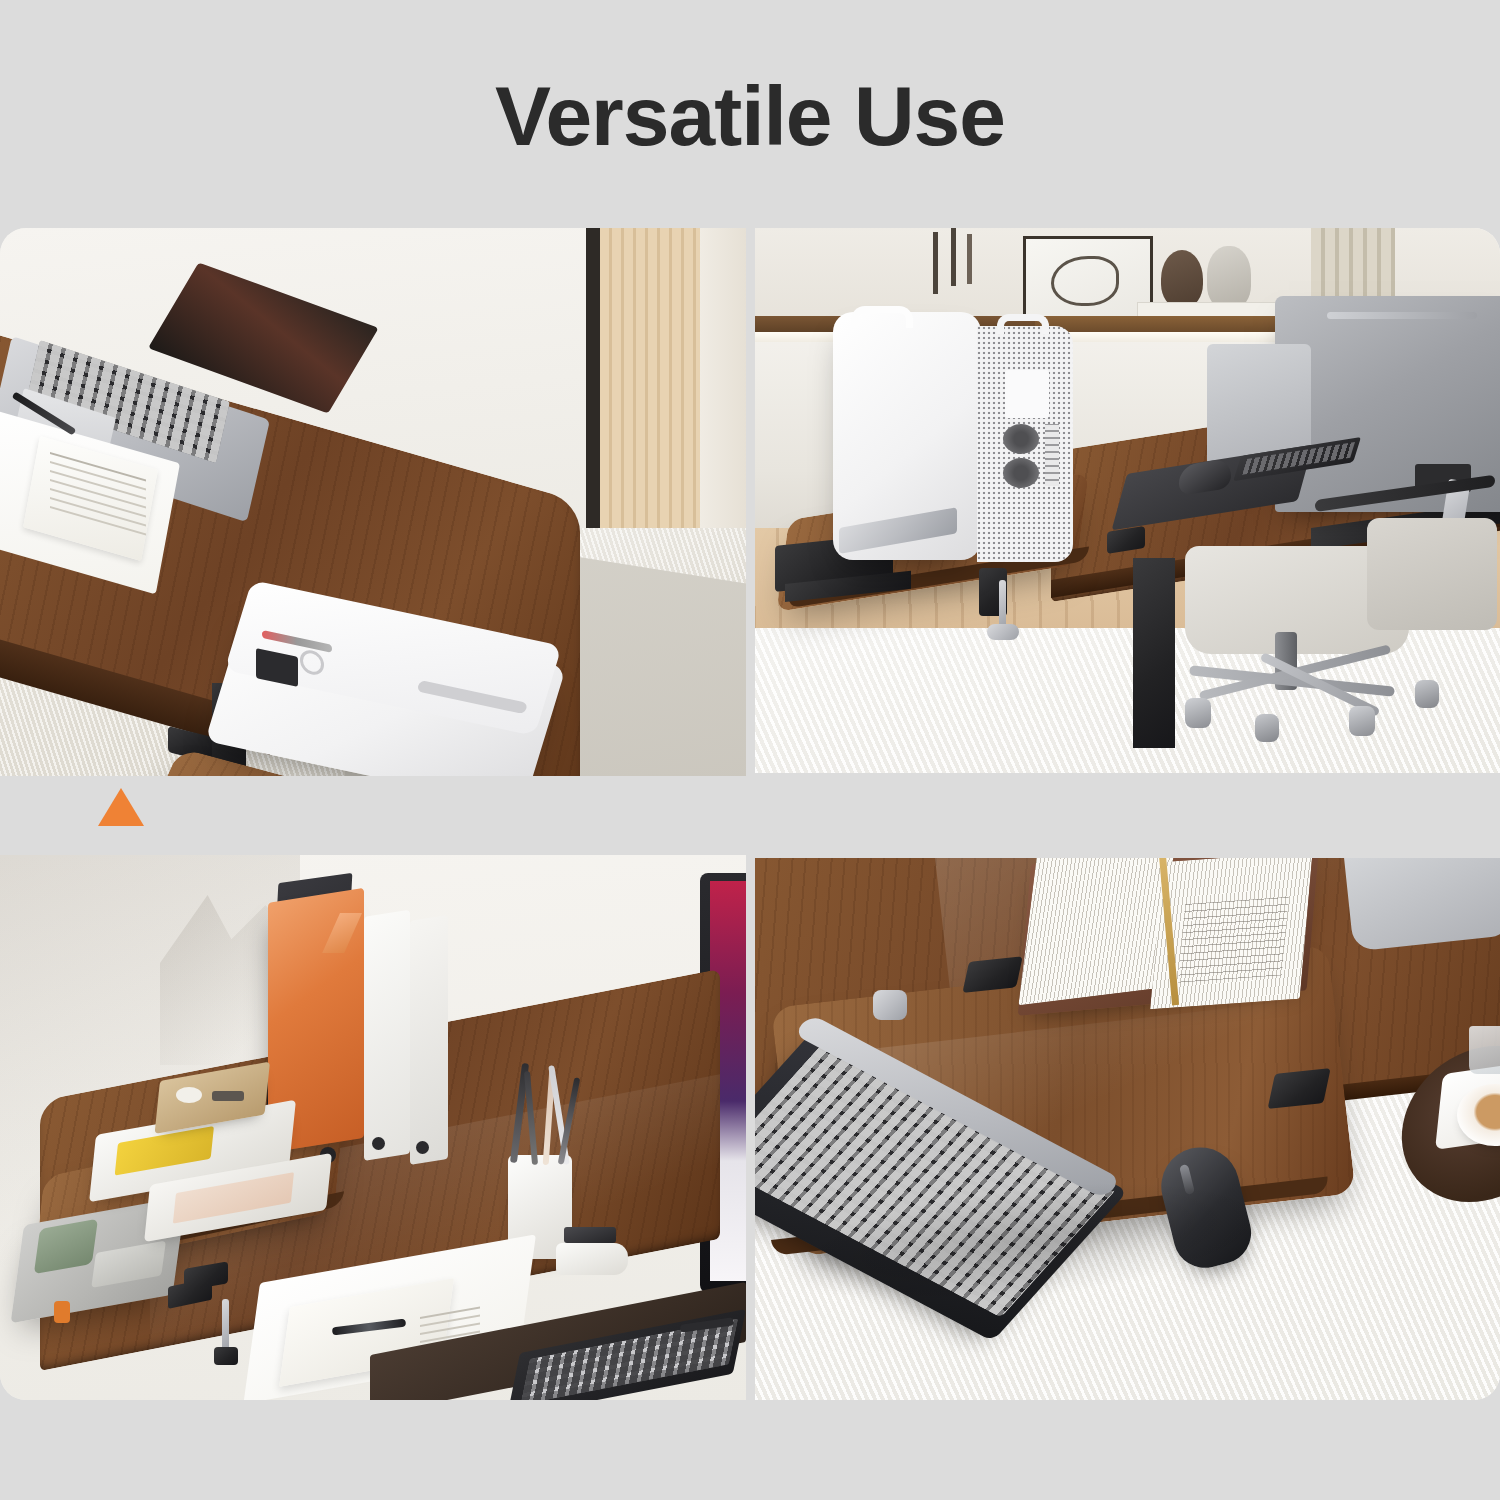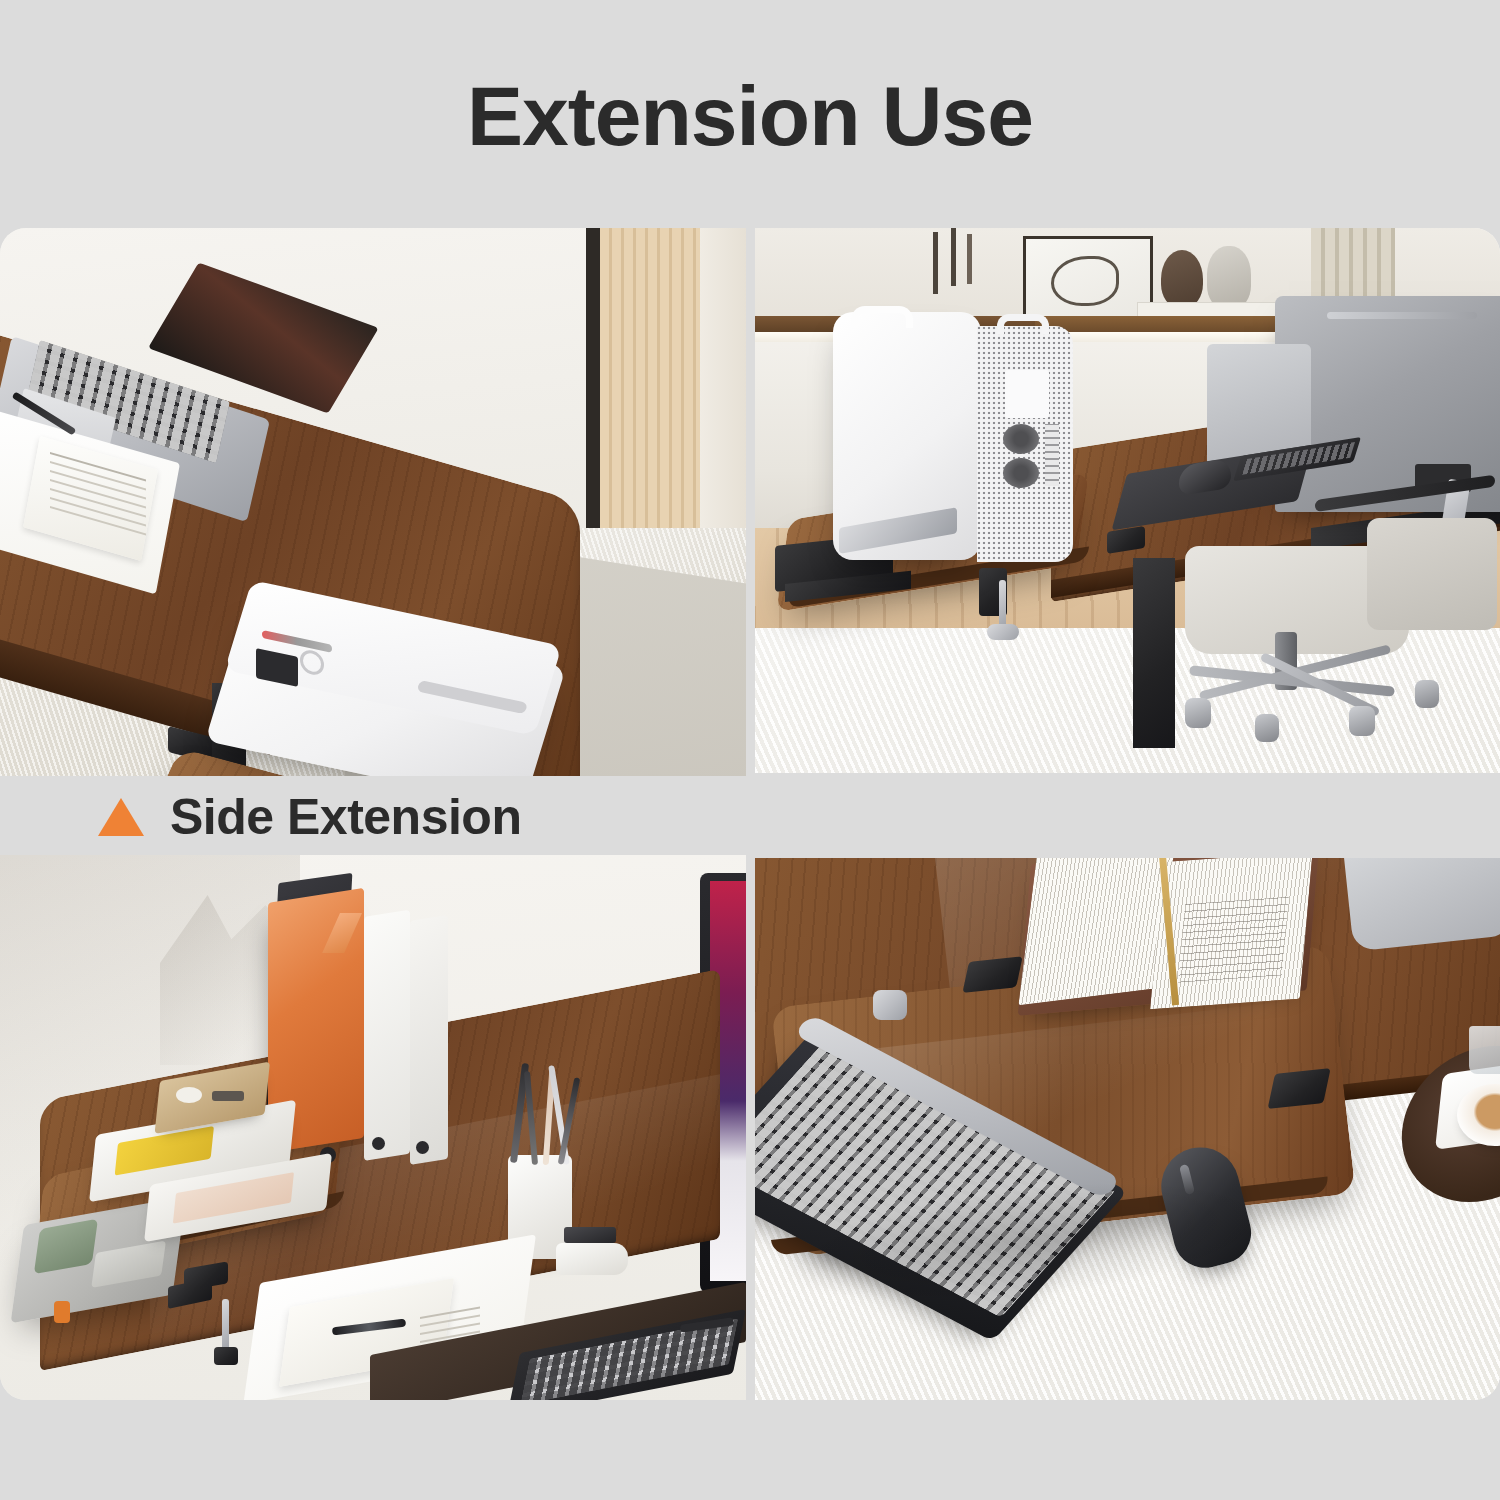--- a/index.html
+++ b/index.html
@@ -132,21 +132,21 @@
   .book-pages {
     background-image: repeating-linear-gradient(92deg, rgba(190,185,175,.85) 0 1px, rgba(255,255,255,0) 1px 4px);
     background-color: #fbfaf6;
   }
 </style>
 </head>
 <body>
 
 <div id="page">
 
-  <div id="title">Extension Use</div>
+  <div id="title">Versatile Use</div>
 
   <div class="panel" id="panel-tl">
 
     <div class="sc wall" style="left:0;top:0;width:746px;height:330px;"></div>
 
     <div class="sc" style="left:600px;top:0;width:100px;height:340px;background:repeating-linear-gradient(90deg,#e8d3b2 0 9px,#d8bf99 9px 12px);"></div>
     <div class="sc" style="left:586px;top:0;width:14px;height:345px;background:#2e2a26;"></div>
     <div class="sc" style="left:700px;top:0;width:46px;height:350px;background:linear-gradient(90deg,#f0ece4,#e6e0d5);"></div>
 
     <div class="sc carpet" style="left:0;top:300px;width:746px;height:248px;"></div>
@@ -355,17 +355,16 @@
     <div class="sc" style="left:702px;top:226px;width:76px;height:62px;background:radial-gradient(ellipse at 50% 45%,#cc9a63 0 34%,#f4ece2 40%,#ffffff 75%);border-radius:50%;box-shadow:0 6px 12px -6px rgba(0,0,0,.3);"></div>
     <div class="sc" style="left:714px;top:168px;width:44px;height:48px;background:linear-gradient(160deg,rgba(235,238,240,.85),rgba(200,206,210,.75));border-radius:4px 4px 8px 8px;"></div>
 
     <div class="sc" style="left:588px;top:-10px;width:160px;height:104px;background:linear-gradient(160deg,#d5d7da,#aeb0b5);border-radius:0 0 22px 22px;transform:rotate(-6deg);transform-origin:left top;"></div>
 
     <div class="sc" style="left:20px;top:356px;width:500px;height:110px;background:radial-gradient(ellipse at center,rgba(0,0,0,.16),rgba(0,0,0,0) 70%);transform:rotate(-6deg);transform-origin:left top;"></div>
   </div>
 
   <div class="caption" id="cap-side">
     <span class="tri"></span>
-    <span>Side Extension</span>
   </div>
 
 
 </div>
 
 </body></html>

